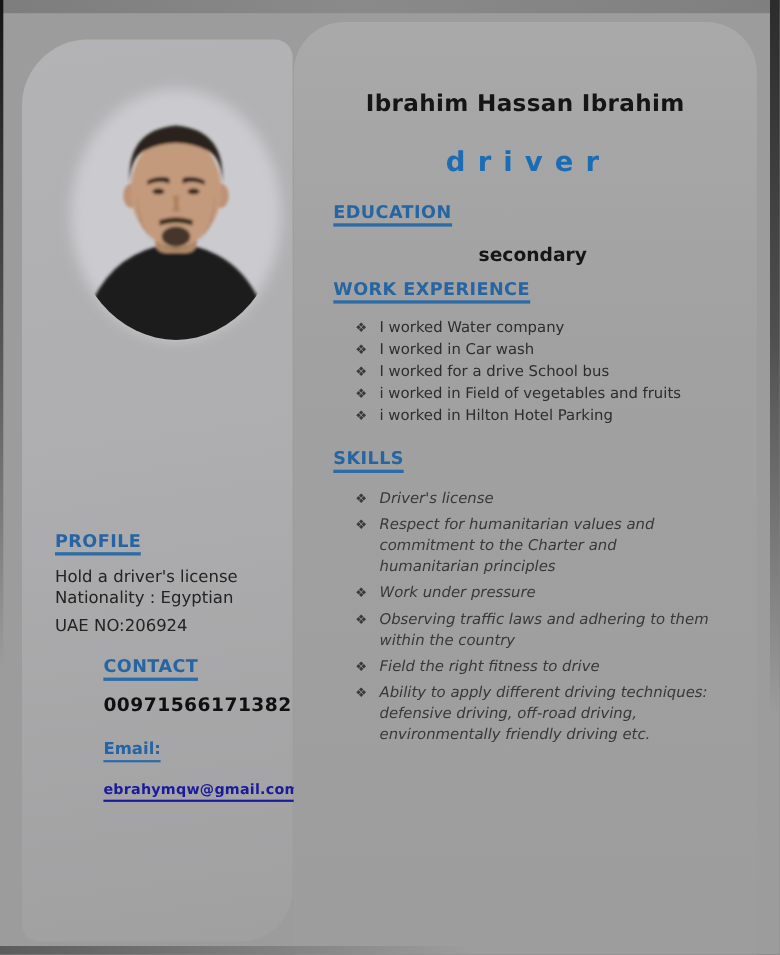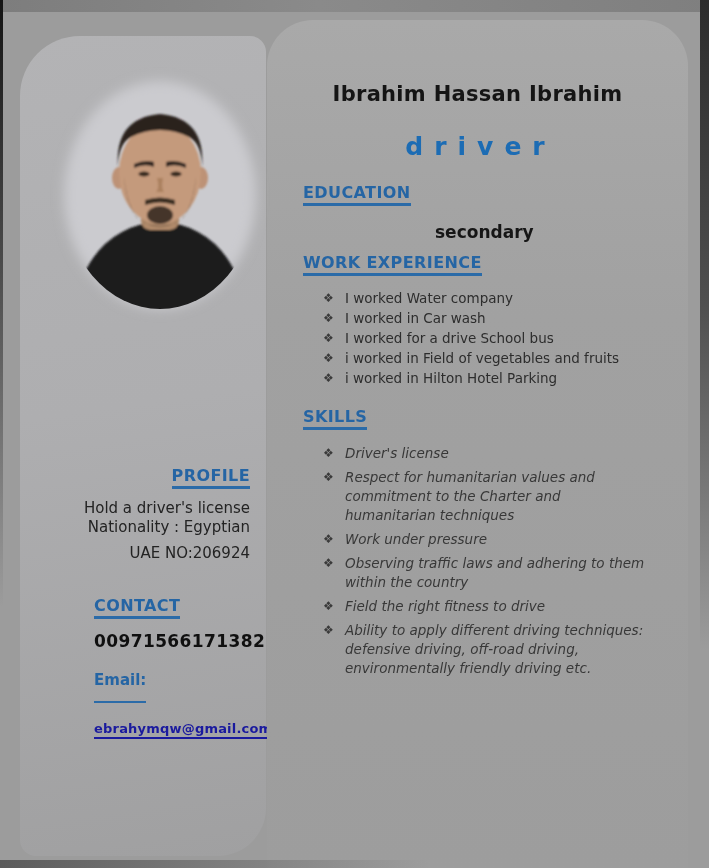--- a/index.html
+++ b/index.html
@@ -40,27 +40,27 @@
 
   ul.blist{list-style:none;margin:12px 0 0 0;padding:0 0 0 20px;}
   ul.blist li{display:flex;align-items:flex-start;font-size:13.5px;line-height:20px;color:#2d2d2d;}
   ul.blist .b{flex:0 0 14px;margin-right:8px;font-size:12px;color:#3a3a3a;line-height:20px;}
   ul.skl{margin-top:14px;}
   ul.skl li{margin-bottom:5px;line-height:19px;color:#383838;}
   ul.skl .b{line-height:19px;}
   .lines div{white-space:nowrap;font-style:italic;}
 
   .side-block{position:absolute;left:30px;width:200px;}
-  .profile-block{top:430px;text-align:right;}
+  .profile-block{top:446px;}
   .contact-block{top:560px;margin-left:44px;}
   .side-text{margin-top:10px;font-size:15px;line-height:19px;color:#232323;}
   .side-text .gap{margin-top:7px;}
   .phone{margin-top:12px;font-size:17px;font-weight:bold;color:#101010;letter-spacing:.4px;}
   .email-label{display:inline-block;margin-top:20px;font-size:15px;font-weight:bold;color:#2565a4;
-    border-bottom:2.5px solid #2b6ba8;padding-bottom:12px;}
+    border-bottom:2.5px solid #2b6ba8;padding-bottom:2px;}
   .email-addr{display:inline-block;margin-top:18px;font-size:13px;font-weight:bold;color:#1a1a9e;
     border-bottom:2px solid #1a1a9e;padding-bottom:1px;letter-spacing:.2px;cursor:pointer;}
 </style>
 </head>
 <body>
 
 <div class="page">
   <div class="top-strip"></div>
 
   <div class="sidebar">
@@ -122,21 +122,21 @@
             <span class="b">❖</span>
             <span class="lines">
               <div>Driver's license</div>
             </span>
           </li>
         <li>
             <span class="b">❖</span>
             <span class="lines">
               <div>Respect for humanitarian values and</div>
               <div>commitment to the Charter and</div>
-              <div>humanitarian techniques</div>
+              <div>humanitarian principles</div>
             </span>
           </li>
         <li>
             <span class="b">❖</span>
             <span class="lines">
               <div>Work under pressure</div>
             </span>
           </li>
         <li>
             <span class="b">❖</span>

